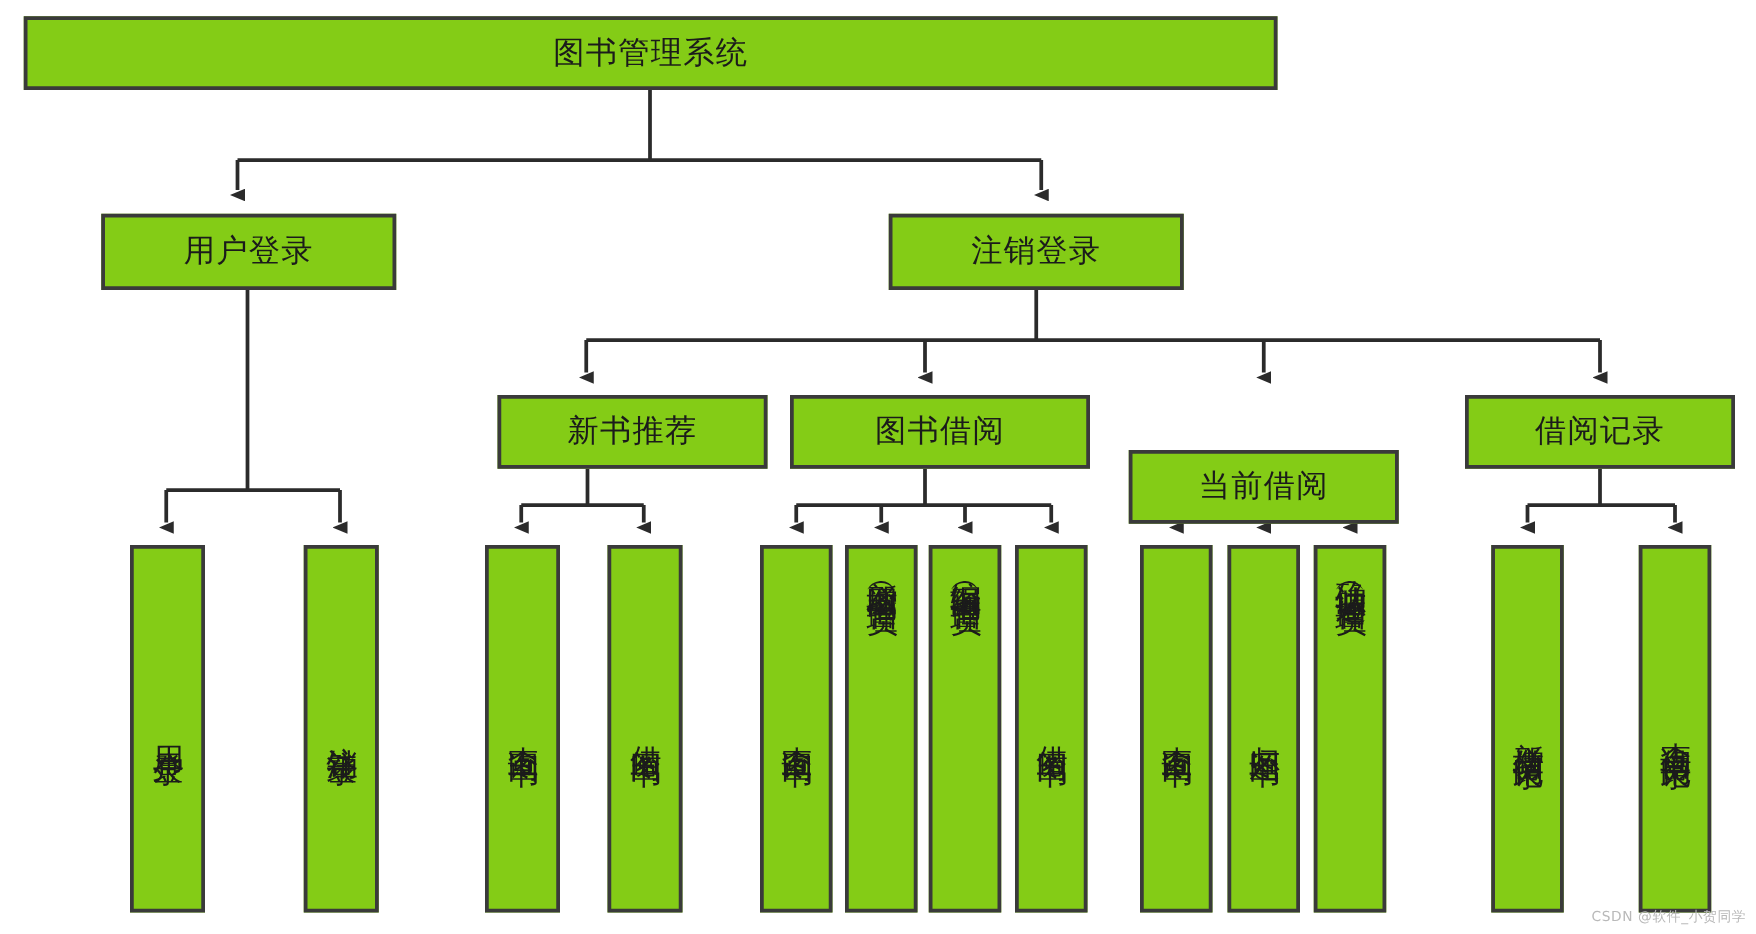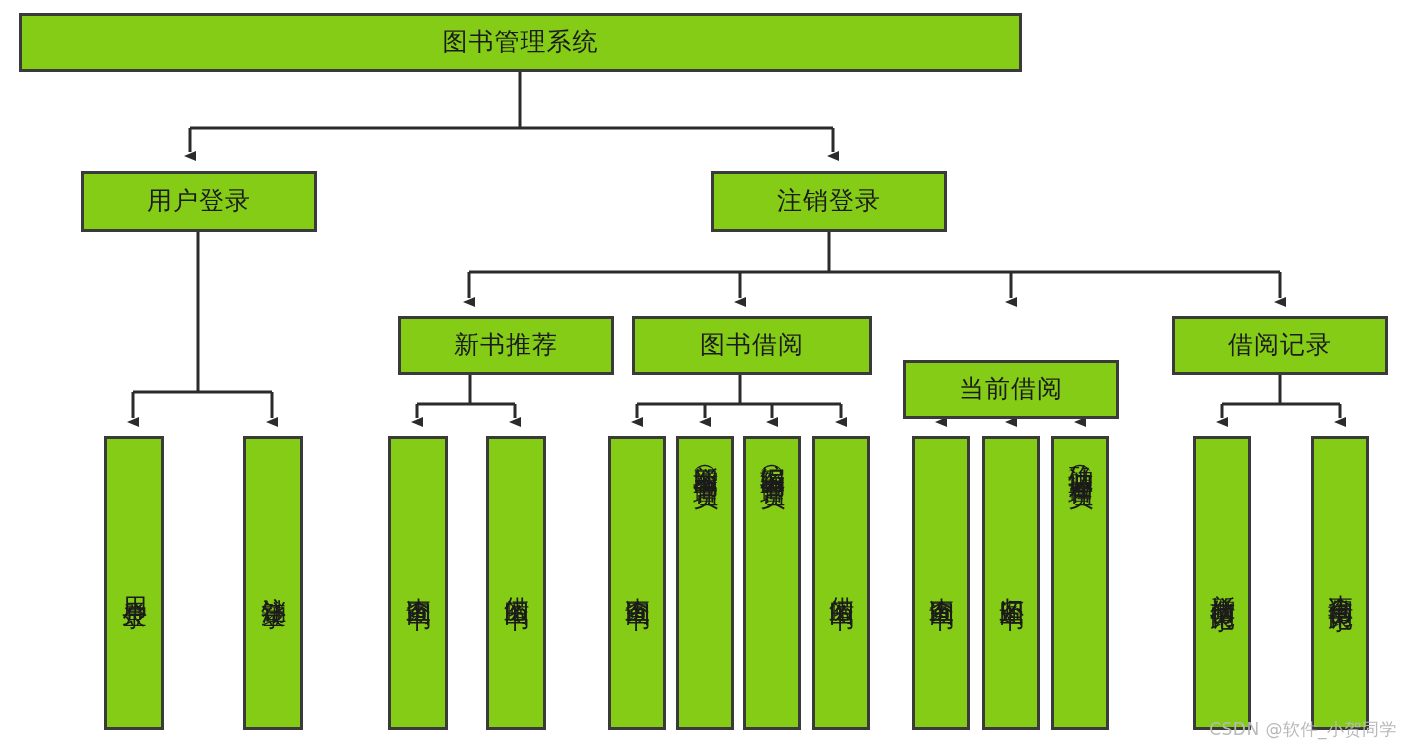--- a/index.html
+++ b/index.html
@@ -63,21 +63,21 @@
     white-space: nowrap;
   }
   .node.vert.centered {
     align-items: center;
     padding-top: 0;
   }
   #watermark {
     position: absolute;
     right: 8px;
     bottom: 6px;
-    font-size: 17px;
+    font-size: 11px;
     color: #b9b9b9;
     letter-spacing: 0.5px;
     white-space: nowrap;
     pointer-events: none;
   }
 </style>
 </head>
 <body>
 
 <div id="canvas">

